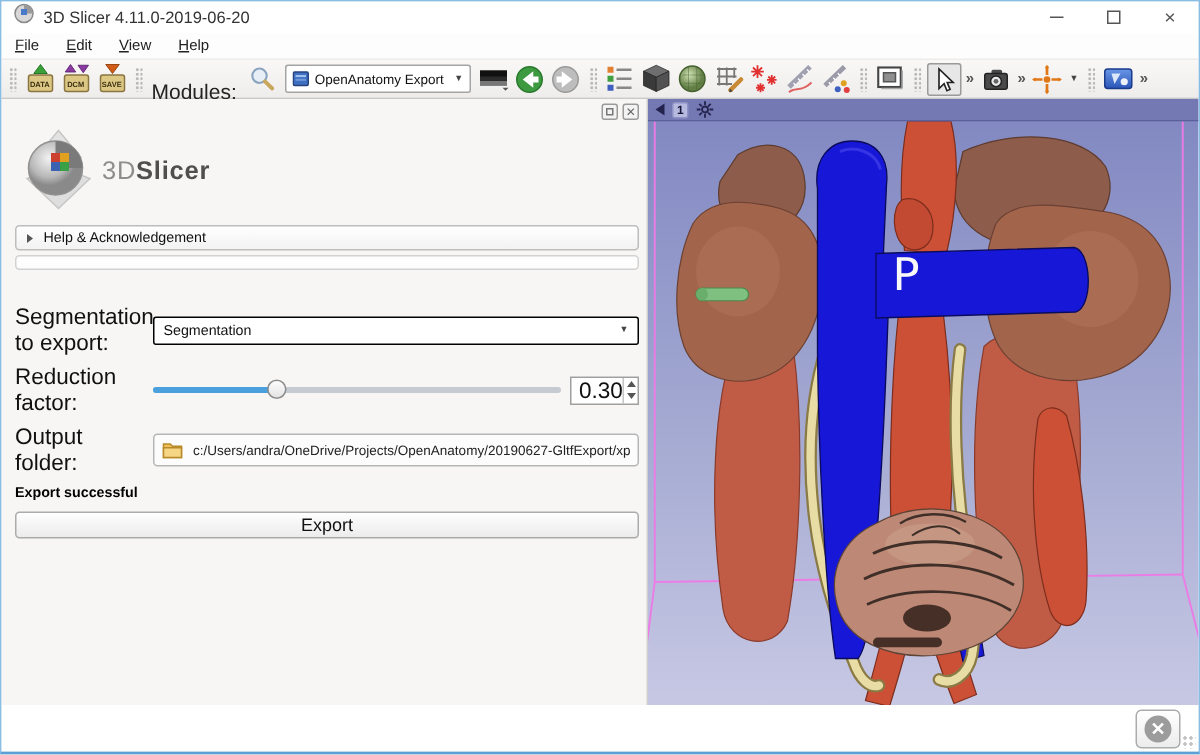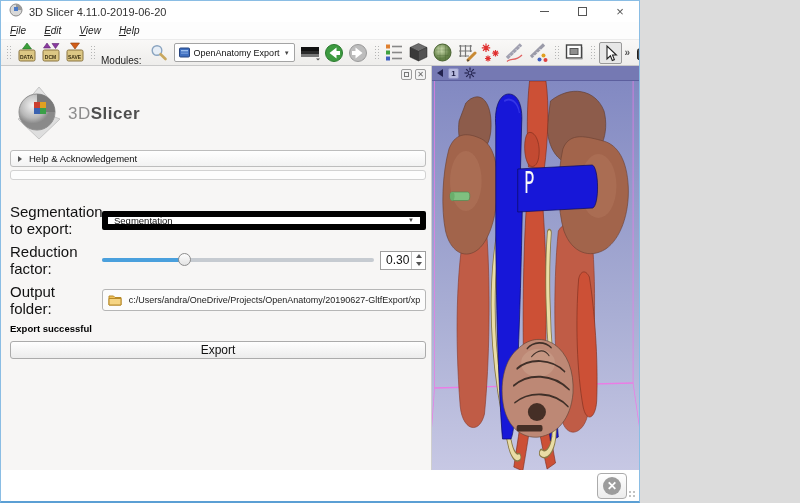--- a/index.html
+++ b/index.html
@@ -1,41 +1,41 @@
 <!DOCTYPE html>
 <html><head>
 <meta charset="utf-8">
 <style>
   * { margin:0; padding:0; box-sizing:border-box; }
   html,body { background:#dcdcdc; }
   body { font-family:"Liberation Sans", sans-serif; }
-  .window{ width:640px; height:503px; border:1px solid #8abde4; border-bottom:2px solid #5b9fd4;
+  .window{ width:800px; height:503px; border:1px solid #8abde4; border-bottom:2px solid #5b9fd4;
     background:#fff; display:flex; flex-direction:column; overflow:hidden; position:relative; }
 
   
   .titlebar{ height:21px; display:flex; align-items:center; padding:0 0 0 8px; background:#fff; flex:none; }
   .title{ font-size:11px; color:#333; margin-left:6px; flex:1; white-space:nowrap; }
   .win-btn{ width:38px; height:20px; display:flex; align-items:center; justify-content:center; color:#555; }
   .min-glyph{ width:9px; height:1px; background:#555; }
   .max-glyph{ width:9px; height:9px; border:1px solid #555; }
   .close-glyph{ font-size:13px; line-height:1; color:#555; }
 
   
   .menubar{ height:18px; display:flex; align-items:center; background:#fdfdfd; border-bottom:1px solid #ececec; flex:none; }
-  .menu-item{ font-size:10px; color:#222; padding:0 9px; display:inline-block;font-style:italic; }
+  .menu-item{ font-size:10px; color:#222; padding:0 9px; display:inline-block; }
   .menu-item::first-letter{ text-decoration:underline; }
 
   
   .toolbar{ height:26px; background:linear-gradient(#f9f8f7,#eeedeb); border-bottom:1px solid #c9c9c9;
     display:flex; align-items:center; padding:0 2px; gap:1px; flex:none; }
   .grip{ width:5px; height:16px; margin:0 3px; background-image:radial-gradient(circle,#b5b5b5 0.8px,transparent 1px); background-size:3px 3px; flex:none;}
   .tb-btn{ height:22px; min-width:23px; display:flex; align-items:center; justify-content:center; border-radius:2px; position:relative; flex:none;}
   .tb-btn.pressed{ background:#e7e7e7; border:1px solid #9a9a9a; }
   .cassette-label{ position:absolute; bottom:4px; left:0; right:0; text-align:center; font-size:5px; font-weight:bold; color:#3a2f12; letter-spacing:0; }
-  .modules-label{ font-size:10px; color:#222; margin:16px 4px 0 2px; }
+  .modules-label{ font-size:14px; color:#222; margin:16px 4px 0 2px; }
   .module-cb{ width:124px; height:19px; border:1px solid #a4a4a4; border-radius:2px; background:#fff;
     display:flex; align-items:center; padding:0 4px; gap:4px; margin:12px 3px; }
   .module-cb .val{ font-size:9px; color:#111; flex:1; white-space:nowrap; overflow:hidden; }
   .cb-caret{ font-size:6px; color:#444; flex:none; }
   .overflow{ font-size:10px; font-weight:bold; color:#555; padding:0 2px; }
 
   
   .main{ flex:1; display:flex; min-height:0; }
   .panel{ width:431px; flex:none; background:#f7f6f5; border-right:1px solid #cfcfcf;
     display:flex; flex-direction:column; padding:3px 5px 8px 9px; }
@@ -49,30 +49,30 @@
   .logo-text b{ color:#4f4f4f; }
 
   .collapsible{ height:17px; border:1px solid #bdbdbd; border-radius:3px; background:linear-gradient(#fff,#f2f2f2);
     display:flex; align-items:center; padding:0 7px; gap:7px; font-size:9.5px; color:#111; flex:none; }
   .tri{ width:0; height:0; border-left:4px solid #555; border-top:3.5px solid transparent; border-bottom:3.5px solid transparent; flex:none;}
   .empty-strip{ height:10px; border:1px solid #d2d2d2; border-radius:3px; background:#fdfdfd; margin:3px 0 6px; flex:none;}
   .gap16{ height:17px; flex:none; }
 
   .form-row{ display:flex; align-items:center; margin-bottom:6px; gap:6px; flex:none;}
   .form-label{ width:86px; flex:none; font-size:15px; color:#111; }
-  .cb{ flex:1; height:19px; border:6px solid #000000; border-radius:2px; background:#fff;
+  .cb{ flex:1; height:19px; border:1px solid #000000; border-radius:2px; background:#fff;
     display:flex; align-items:center; padding:0 6px; font-size:9.5px; color:#111; }
   .cb .cb-caret{ margin-left:auto; }
   .slider{ flex:1; height:18px; position:relative; }
   .groove{ position:absolute; left:0; right:0; top:7px; height:4px; background:#c6cbd1; border-radius:2px; }
   .groove-fill{ position:absolute; left:0; width:30%; top:7px; height:4px; background:#4aa0dd; border-radius:2px; }
   .handle{ position:absolute; left:calc(30% - 6px); top:2px; width:13px; height:13px; border-radius:50%;
     background:linear-gradient(#fdfdfd,#e3e3e3); border:1px solid #8d8d8d; }
   .spin{ width:46px; height:19px; border:1px solid #9f9f9f; background:#fff; display:flex; flex:none;}
-  .spin-val{ flex:1; font-size:12px; color:#111; display:flex; align-items:center; padding-left:5px; }
+  .spin-val{ flex:1; font-size:15px; color:#111; display:flex; align-items:center; padding-left:5px; }
   .spin-btns{ width:14px; border-left:1px solid #c4c4c4; display:flex; flex-direction:column; }
   .spin-up,.spin-dn{ flex:1; display:flex; align-items:center; justify-content:center; }
   .tri-up{ width:0; height:0; border-bottom:4px solid #555; border-left:3px solid transparent; border-right:3px solid transparent;}
   .tri-dn{ width:0; height:0; border-top:4px solid #555; border-left:3px solid transparent; border-right:3px solid transparent;}
   .folder-btn{ flex:1; height:22px; border:1px solid #b6b6b6; border-radius:3px; background:#fcfcfc;
     display:flex; align-items:center; justify-content:center; gap:7px; font-size:9px; color:#222; white-space:nowrap; overflow:hidden;}
   .status-msg{ font-size:9.5px; font-weight:bold; color:#000; margin:0 0 7px; flex:none;}
   .export-btn{ height:18px; border:1px solid #ababab; border-radius:3px; background:linear-gradient(#fefefe,#ececec);
     display:flex; align-items:center; justify-content:center; font-size:12px; color:#111; flex:none; }
   .panel-spacer{ flex:1; }

